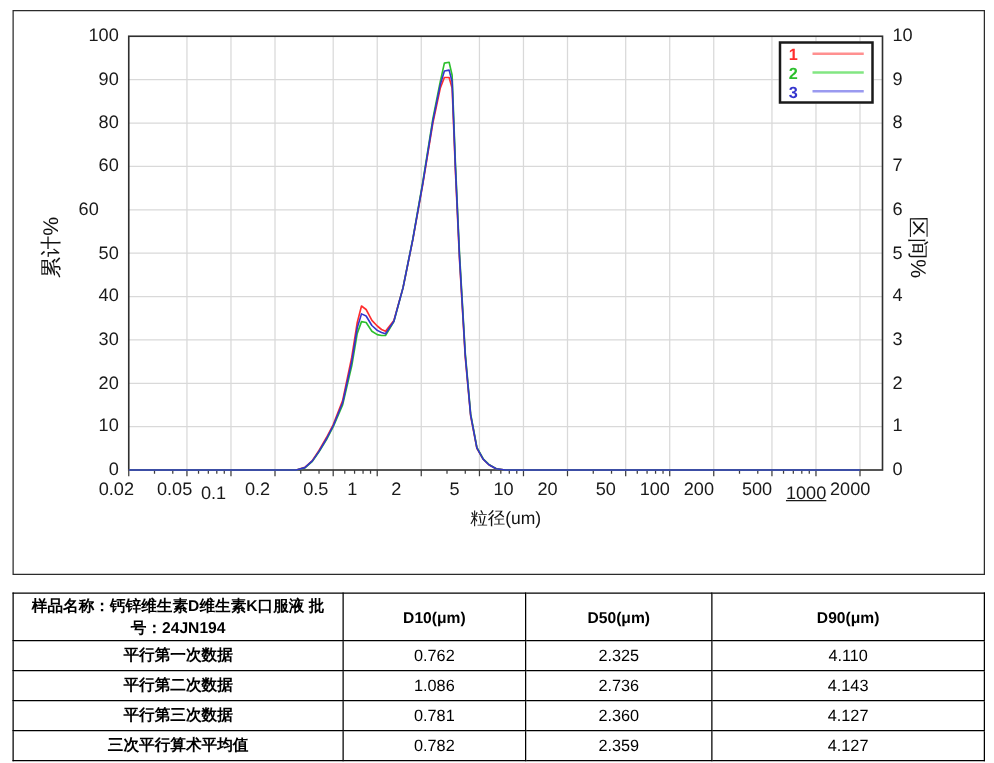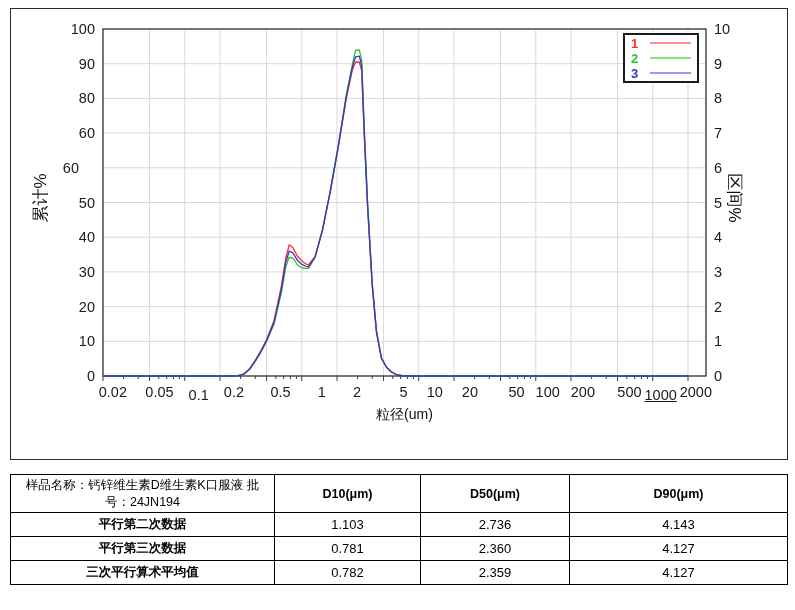--- a/index.html
+++ b/index.html
@@ -4,21 +4,21 @@
 <style>
   html,body{margin:0;padding:0;background:#ffffff;}
   #page{position:relative;width:795px;height:610px;background:#fff;overflow:hidden;
         font-family:"Liberation Sans","DejaVu Sans",sans-serif;color:#1a1a1a;}
 
   
   #chart-box{position:absolute;left:10px;top:8px;width:776px;height:450px;
              border:1px solid #2b2b2b;background:#fff;}
   #plot-svg{position:absolute;left:0;top:0;}
   .tick-label{position:absolute;font-size:14.5px;color:#1a1a1a;line-height:16px;white-space:nowrap;}
-  .xlab{width:48px;text-align:right;}
+  .xlab{width:48px;text-align:left;}
   .ylab-left{width:46px;text-align:right;}
   .ylab-right{width:30px;text-align:left;}
 
   #x-axis-title{position:absolute;left:92px;top:397px;width:603px;text-align:center;
                 font-size:14px;color:#111;}
   #y-axis-title-left{position:absolute;left:-7px;top:176px;width:74px;height:26px;line-height:26px;
                 text-align:center;font-size:17px;color:#111;transform:rotate(-90deg);}
   #y-axis-title-right{position:absolute;left:686px;top:176px;width:74px;height:26px;line-height:26px;
                 text-align:center;font-size:17px;color:#111;transform:rotate(90deg);}
 
@@ -32,21 +32,21 @@
   
   #data-table{position:absolute;left:10px;top:474px;width:778px;
               border-collapse:collapse;table-layout:fixed;
               font-size:12.5px;color:#000;}
   #data-table td{border:1px solid #000;text-align:center;vertical-align:middle;
                  padding:1px 3px;overflow:hidden;}
   #data-table tr{height:24px;}
   #data-table tr.hdr{height:38px;}
   .cn{font-weight:700;}
   .num{font-weight:400;font-size:13px;}
-  .hdr-sample{font-weight:400;line-height:1.35;}
+  .hdr-sample{font-weight:700;line-height:1.35;}
 </style>
 </head>
 <body>
 
 <div id="page">
 
   <div id="chart-box">
     <svg id="plot-svg" width="776" height="450">
         <line x1="92" x2="695" y1="332.3" y2="332.3" stroke="#d9d9d9" stroke-width="1"></line>
         <line x1="92" x2="695" y1="297.6" y2="297.6" stroke="#d9d9d9" stroke-width="1"></line>
@@ -193,22 +193,28 @@
         <col>
     </colgroup>
     <tbody>
       <tr class="hdr">
         <td class="hdr-sample">样品名称：钙锌维生素D维生素K口服液 批号：24JN194</td>
         <td class="cn">D10(μm)</td>
         <td class="cn">D50(μm)</td>
         <td class="cn">D90(μm)</td>
       </tr>
       <tr>
+        <td class="cn">平行第一次数据</td>
+        <td class="num">0.762</td>
+        <td class="num">2.325</td>
+        <td class="num">4.110</td>
+      </tr>
+      <tr>
         <td class="cn">平行第二次数据</td>
-        <td class="num">1.103</td>
+        <td class="num">1.086</td>
         <td class="num">2.736</td>
         <td class="num">4.143</td>
       </tr>
       <tr>
         <td class="cn">平行第三次数据</td>
         <td class="num">0.781</td>
         <td class="num">2.360</td>
         <td class="num">4.127</td>
       </tr>
       <tr>

